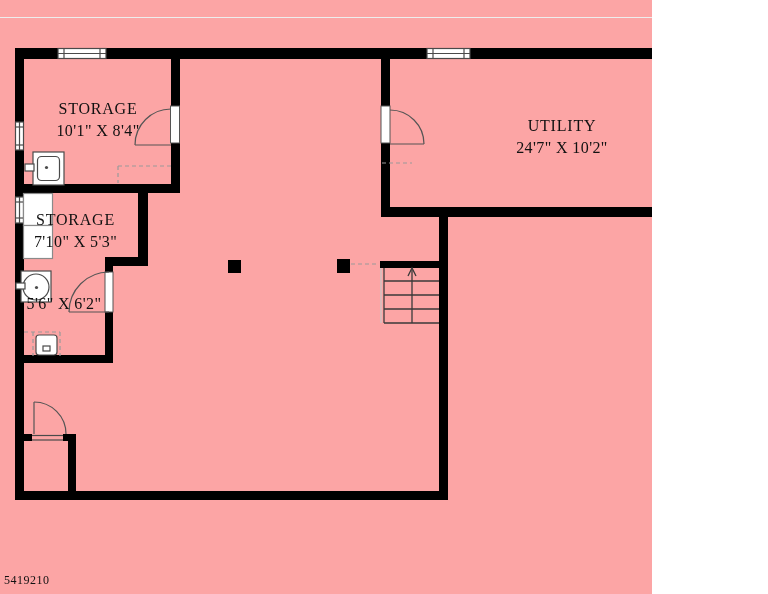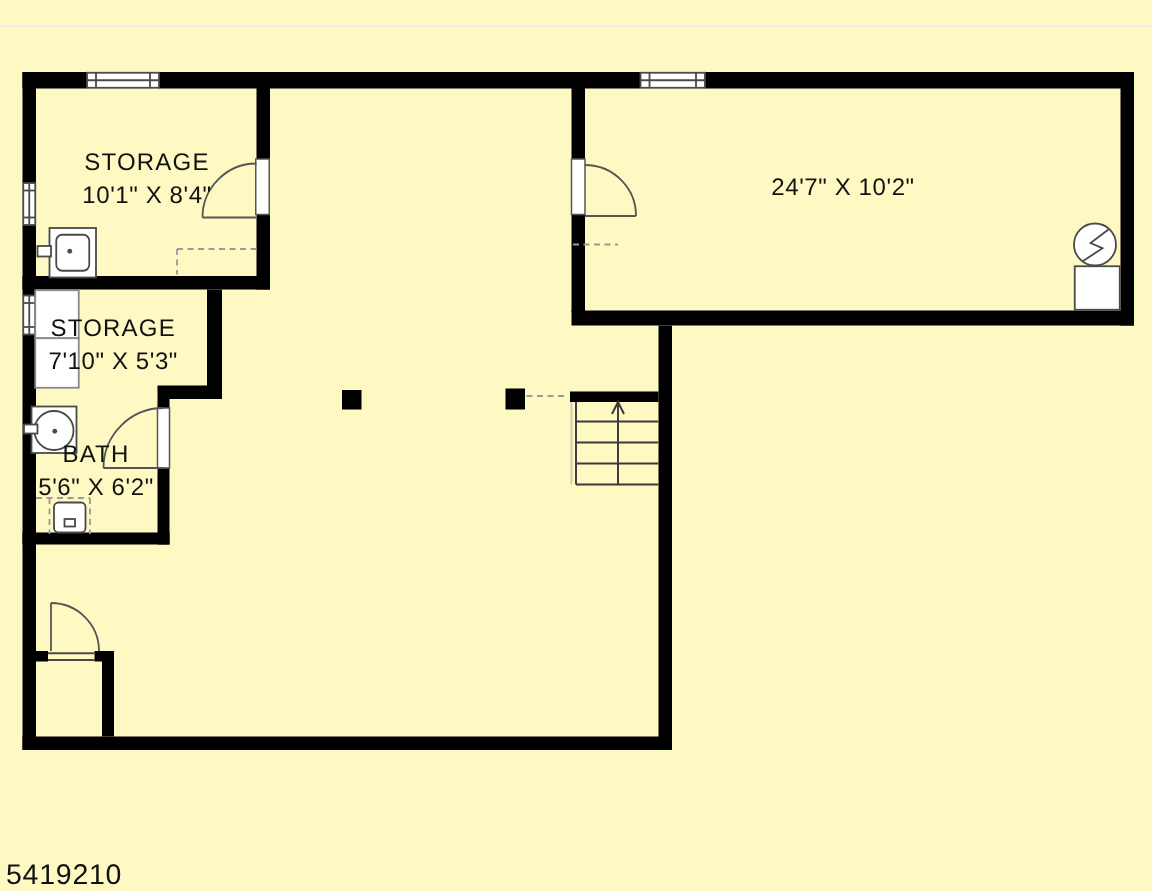--- a/index.html
+++ b/index.html
@@ -1,24 +1,24 @@
 <!DOCTYPE html>
 <html><head>
 <meta charset="utf-8">
 <style>
   html,body{margin:0;padding:0;background:#fff;}
-  .screen{position:relative;width:768px;height:594px;background:#fef9c3;overflow:hidden;
-          font-family:Liberation Sans, sans-serif;color:#111;}
+  .screen{position:relative;width:652px;height:594px;background:#fca5a5;overflow:hidden;
+          font-family:Liberation Serif, serif;color:#111;}
   .wall{position:absolute;background:#000;}
   .hairline{position:absolute;background:#ededed;}
   svg.overlay{position:absolute;left:0;top:0;}
   .room-label{position:absolute;text-align:center;white-space:nowrap;line-height:22px;}
   .room-name{font-size:16px;letter-spacing:0.8px;}
   .room-dims{font-size:16px;letter-spacing:0.4px;}
-  .mls{position:absolute;left:4px;top:573px;font-size:19px;letter-spacing:0.5px;}
+  .mls{position:absolute;left:4px;top:573px;font-size:12px;letter-spacing:0.5px;}
   .disclaimer{position:absolute;left:0;right:0;top:567px;text-align:center;
               font-size:7.5px;line-height:9.5px;color:#222;}
   
   .fx{stroke:#4a4a4a;stroke-width:1.2;fill:#fff;}
   .fx-line{stroke:#4a4a4a;stroke-width:1.2;fill:none;}
   .appl{stroke:#8a8a8a;stroke-width:1.2;fill:#fff;}
   .panel{fill:#fff;stroke:#555;stroke-width:1;}
   .arc{fill:none;stroke:#555;stroke-width:1.2;}
   .leaf{stroke:#555;stroke-width:1.2;}
   .dash{stroke:#9a9a9a;stroke-width:1.2;fill:none;stroke-dasharray:4 3;}
@@ -184,24 +184,24 @@
     <div class="room-name">STORAGE</div>
     <div class="room-dims">10'1" X 8'4"</div>
   </div>
 
   <div class="room-label" style="left:13px;top:209px;width:125px;">
     <div class="room-name">STORAGE</div>
     <div class="room-dims">7'10" X 5'3"</div>
   </div>
 
   <div class="room-label" style="left:14px;top:293px;width:100px;">
-    <div class="room-name">BATH</div>
     <div class="room-dims">5'6" X 6'2"</div>
   </div>
 
 
   <div class="room-label" style="left:462px;top:115px;width:200px;">
+    <div class="room-name">UTILITY</div>
     <div class="room-dims">24'7" X 10'2"</div>
   </div>
 
   <div class="mls">5419210</div>
 
 </div>
 
 </body></html>

